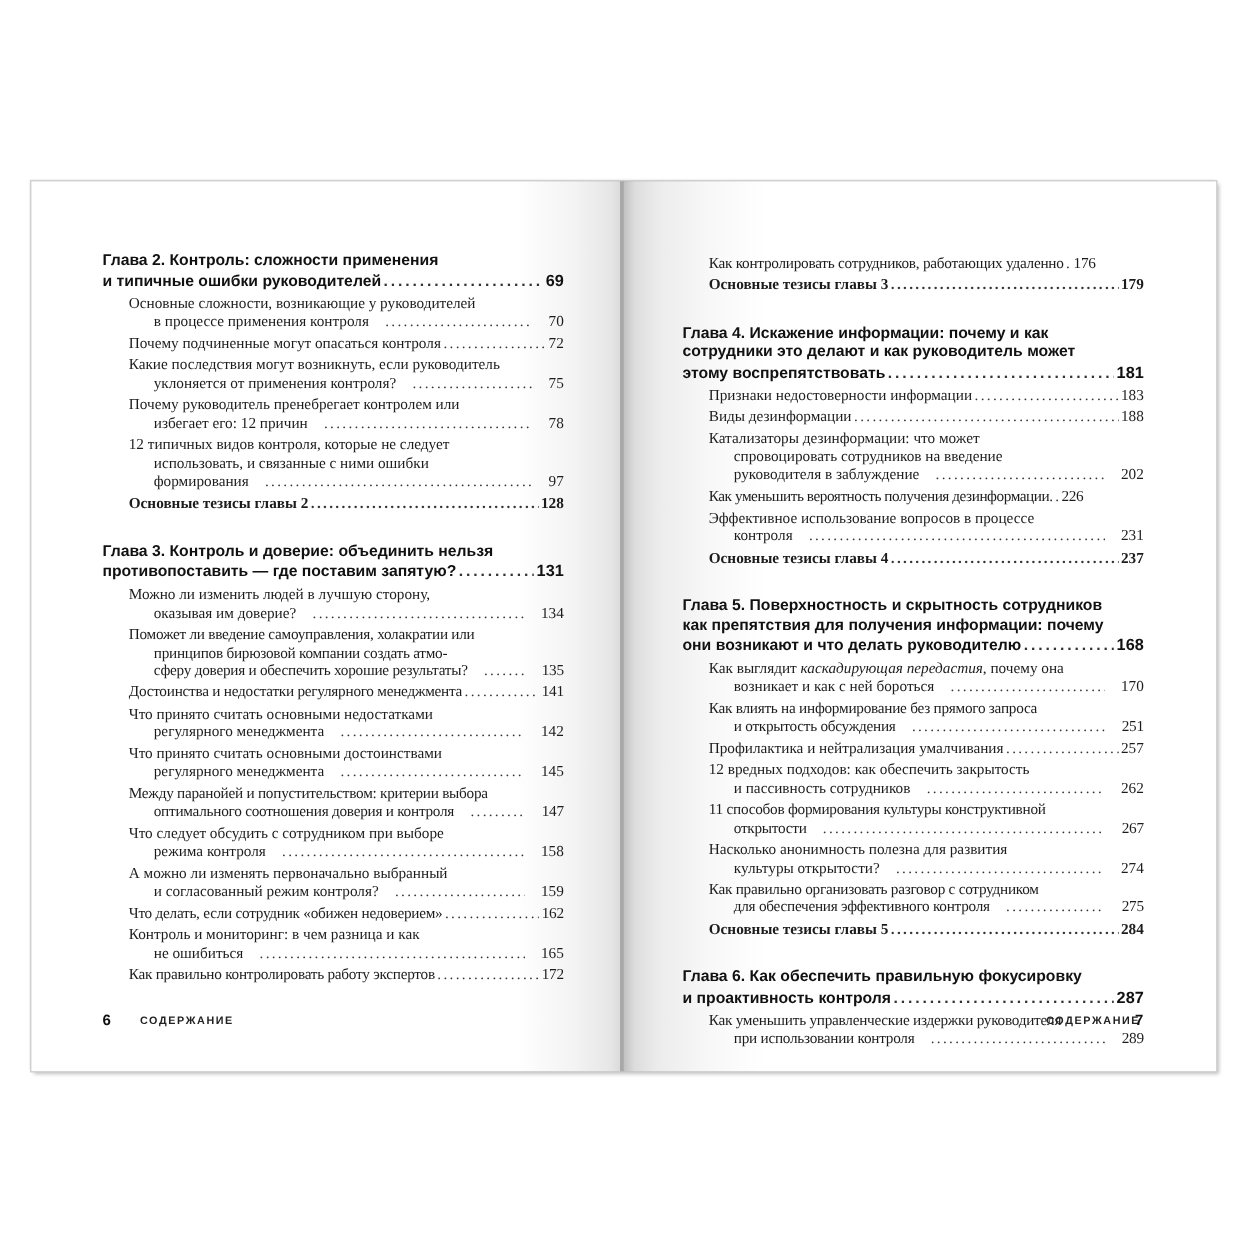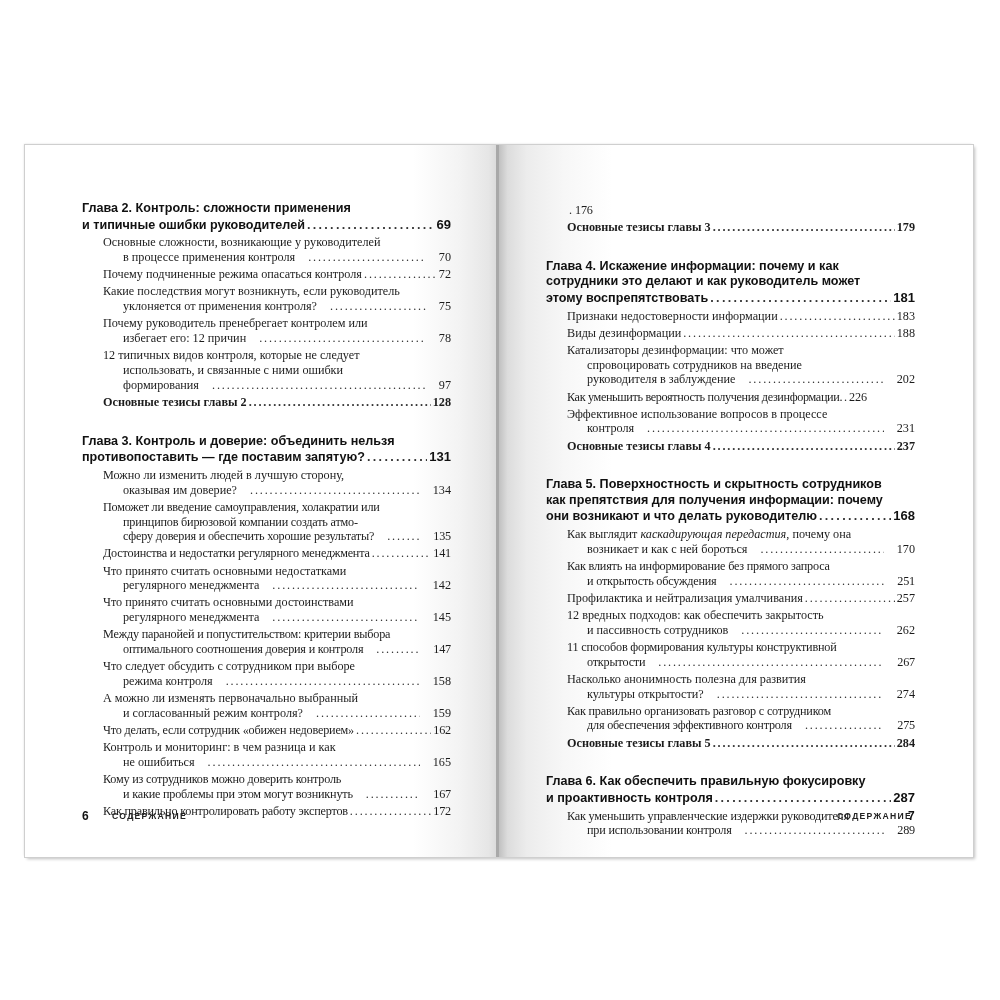--- a/index.html
+++ b/index.html
@@ -67,21 +67,21 @@
       <div class="entry">
         <div>Основные сложности, возникающие у руководителей</div>
         <div class="row cont">
             <span class="t">в процессе применения контроля</span>
             <span class="dots"></span>
             <span class="pg">70</span>
           </div>
       </div>
       <div class="entry">
         <div class="row">
-            <span class="t">Почему подчиненные режима опасаться контроля</span>
+            <span class="t">Почему подчиненные могут опасаться контроля</span>
             <span class="dots"></span>
             <span class="pg">72</span>
           </div>
       </div>
       <div class="entry">
         <div>Какие последствия могут возникнуть, если руководитель</div>
         <div class="row cont">
             <span class="t">уклоняется от применения контроля?</span>
             <span class="dots"></span>
             <span class="pg">75</span>
@@ -191,28 +191,20 @@
             <span class="dots"></span>
             <span class="pg">162</span>
           </div>
       </div>
       <div class="entry">
         <div>Контроль и мониторинг: в чем разница и как</div>
         <div class="row cont">
             <span class="t">не ошибиться</span>
             <span class="dots"></span>
             <span class="pg">165</span>
-          </div>
-      </div>
-      <div class="entry tight">
-        <div>Кому из сотрудников можно доверить контроль</div>
-        <div class="row cont">
-            <span class="t">и какие проблемы при этом могут возникнуть</span>
-            <span class="dots"></span>
-            <span class="pg">167</span>
           </div>
       </div>
       <div class="entry tight">
         <div class="row">
             <span class="t">Как правильно контролировать работу экспертов</span>
             <span class="dots"></span>
             <span class="pg">172</span>
           </div>
       </div>
     </div>
@@ -221,20 +213,21 @@
       <span class="num">6</span>
       <span class="label">СОДЕРЖАНИЕ</span>
     </div>
   </div>
 
   <div class="page right">
     <div class="toc">
 
       <div class="entry tight" style="margin-top:0">
         <div class="row">
+            <span class="t">Как контролировать сотрудников, работающих удаленно</span>
             <span class="dots" style="flex:0 0 4px"></span>
             <span class="pg">176</span>
           </div>
       </div>
       <div class="entry bold">
         <div class="row">
             <span class="t">Основные тезисы главы 3</span>
             <span class="dots"></span>
             <span class="pg">179</span>
           </div>

